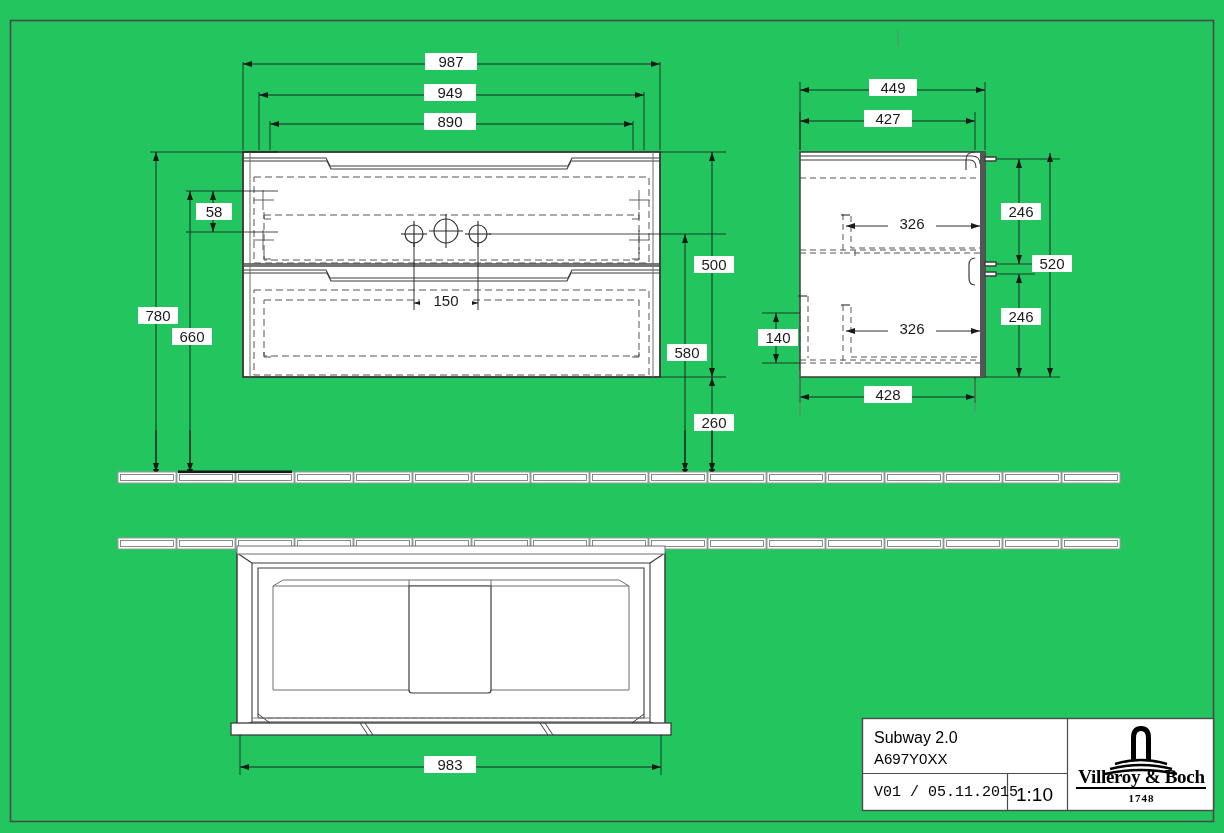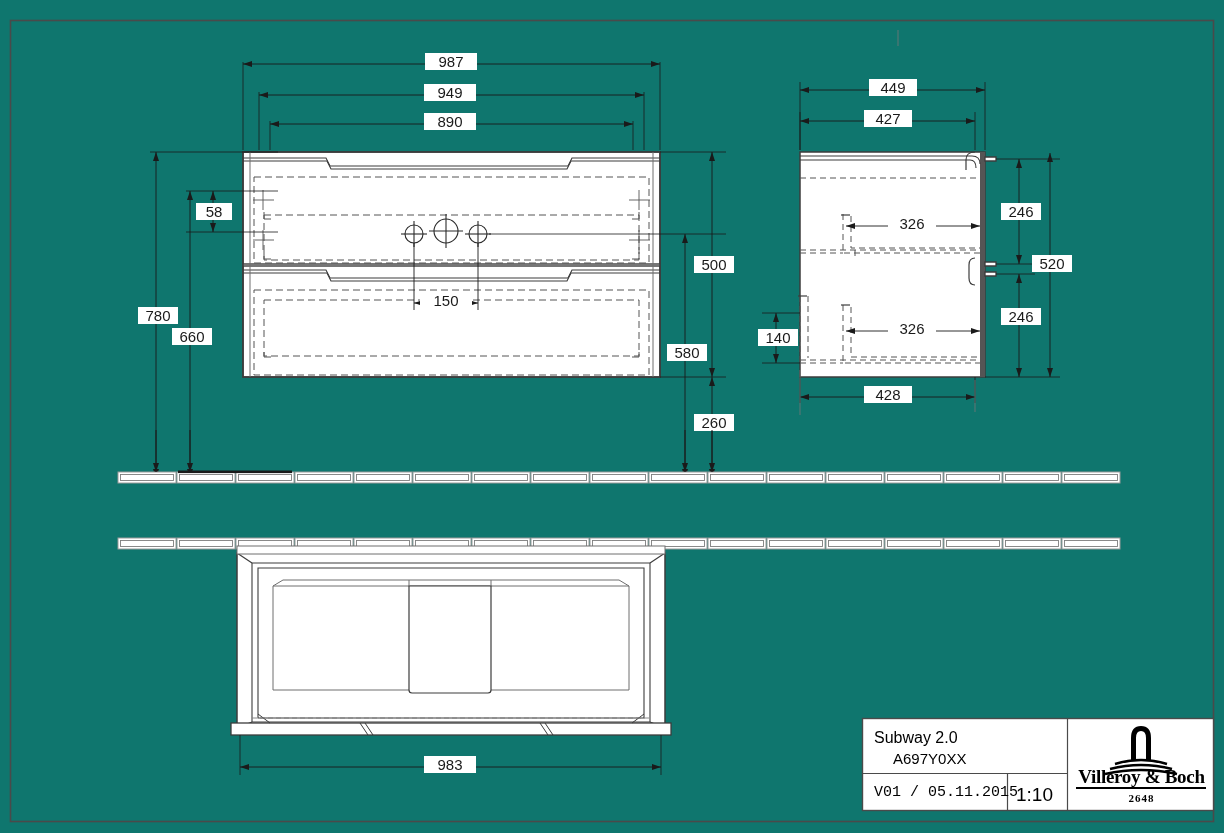--- a/index.html
+++ b/index.html
@@ -1,21 +1,21 @@
 <!DOCTYPE html>
 <html><head>
 <meta charset="utf-8">
 <style>
   html,body{margin:0;padding:0;background:#ffffff;}
   body{width:1224px;height:833px;font-family:"Liberation Sans",sans-serif;overflow:hidden;}
-  #sheet{position:relative;width:1224px;height:833px;background:#0f766e;}
+  #sheet{position:relative;width:1224px;height:833px;background:#22c55e;}
   #cad{position:absolute;left:0;top:0;}
   .tb-text{position:absolute;color:#000;white-space:nowrap;text-align:right;}
   #tb-title{left:874px;top:729px;font-size:16px;}
-  #tb-code{left:893px;top:750px;font-size:15px;}
+  #tb-code{left:874px;top:750px;font-size:15px;}
   #tb-rev{left:874px;top:784px;font-size:15px;font-family:Liberation Mono, monospace;}
   #tb-scale{left:1016px;top:784px;font-size:19px;}
   #logo-wrap{position:absolute;left:1069px;top:722px;width:145px;height:88px;}
   #logo-name{position:absolute;left:0;top:44px;width:145px;text-align:center;
     font-family:"Liberation Serif",serif;font-weight:bold;font-size:19px;
     letter-spacing:-0.3px;color:#000;}
   #logo-year{position:absolute;left:0;top:70px;width:145px;text-align:center;
     font-family:"Liberation Serif",serif;font-weight:bold;font-size:11px;
     letter-spacing:1px;color:#000;}
 </style>
@@ -453,16 +453,16 @@
     </g>
   </svg>
 
   <div class="tb-text" id="tb-title">Subway 2.0</div>
   <div class="tb-text" id="tb-code">A697Y0XX</div>
   <div class="tb-text" id="tb-rev">V01 / 05.11.2015</div>
   <div class="tb-text" id="tb-scale">1:10</div>
 
   <div id="logo-wrap">
     <div id="logo-name">Villeroy &amp; Boch</div>
-    <div id="logo-year">2648</div>
+    <div id="logo-year">1748</div>
   </div>
 
 </div>
 
 </body></html>

